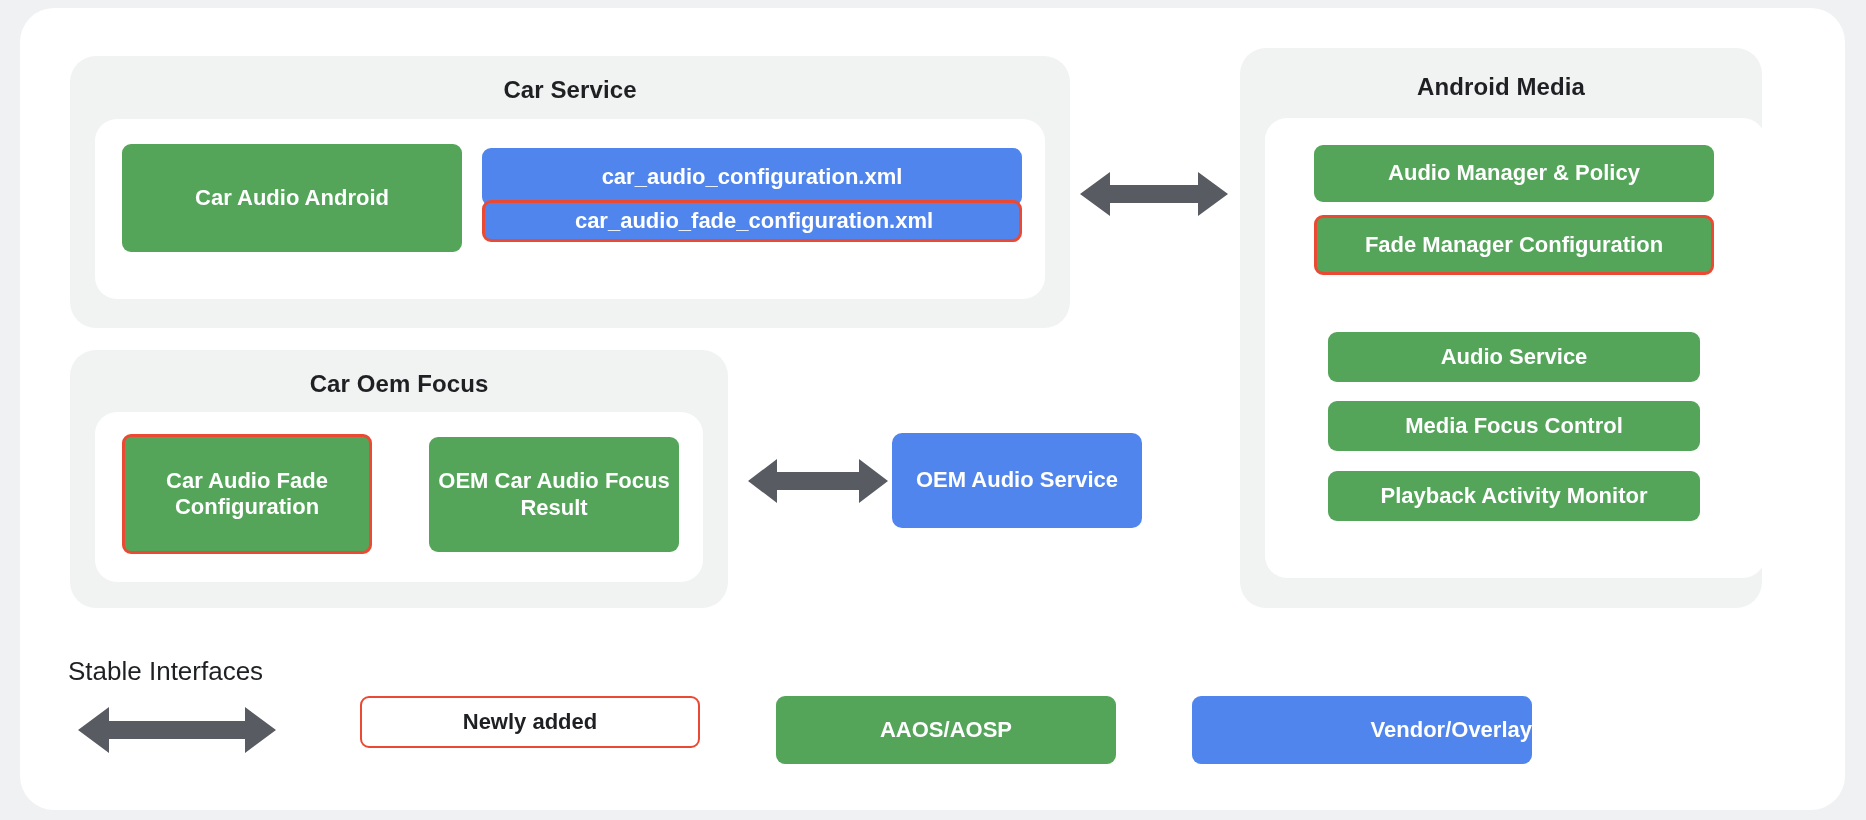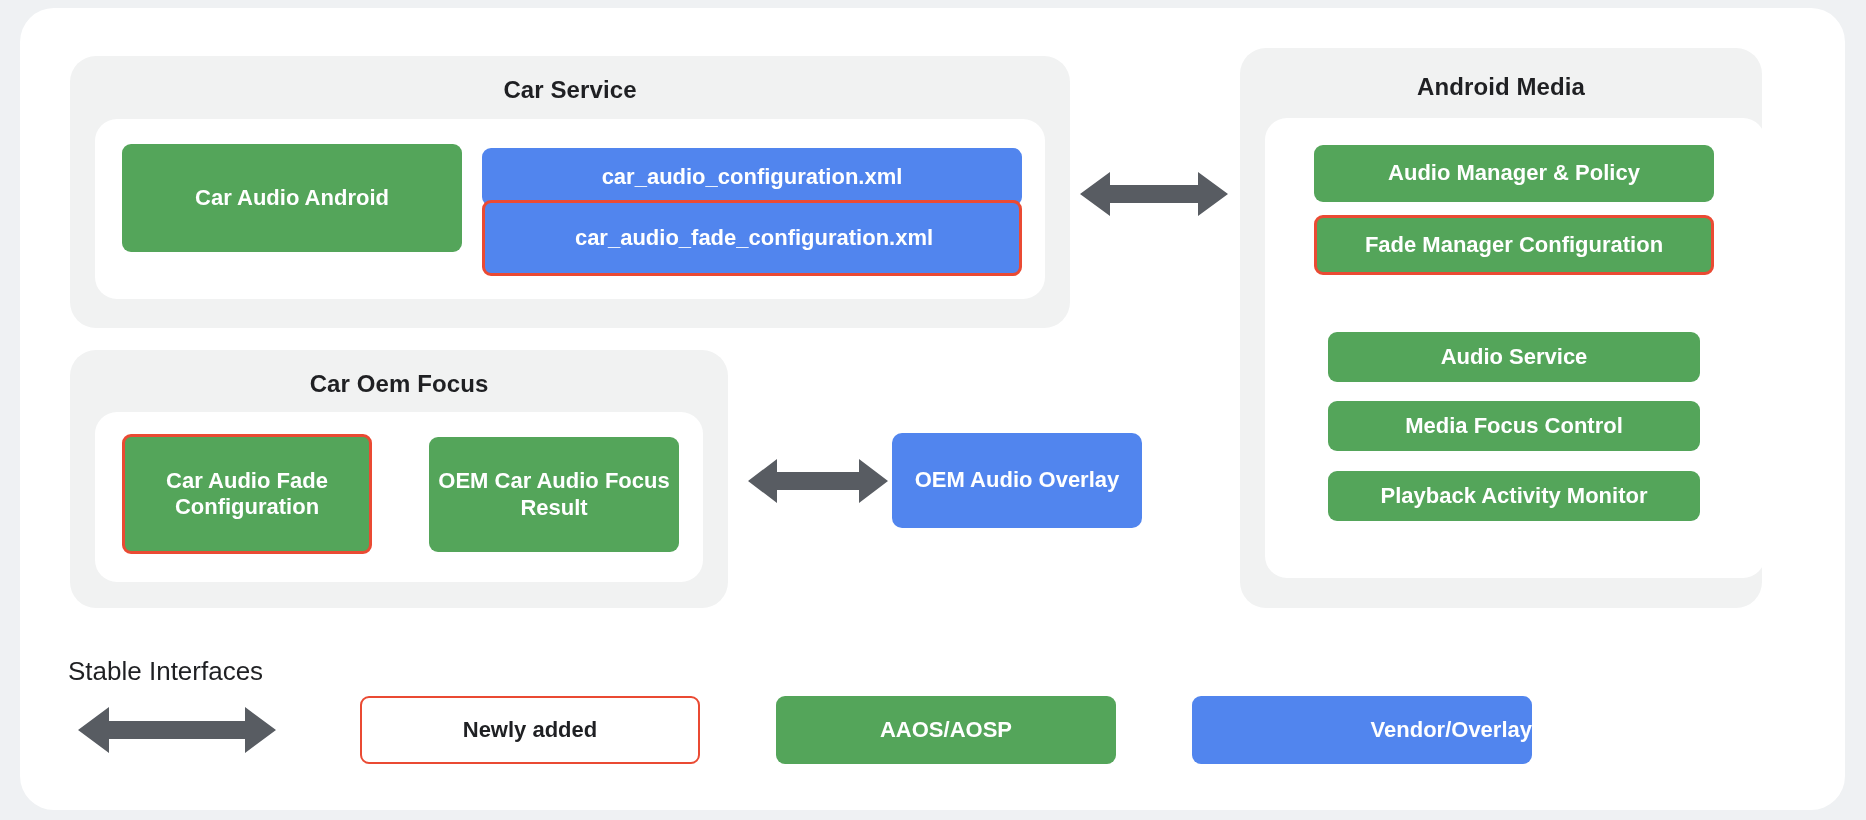--- a/index.html
+++ b/index.html
@@ -108,21 +108,21 @@
     <div class="inner-panel" style="left:25px; top:63px; width:950px; height:180px;">
 
       <div class="node green" style="left:27px; top:25px; width:340px; height:108px;">
         <span>Car Audio Android</span>
       </div>
 
       <div class="node blue" style="left:387px; top:13px; width:540px; height:58px;margin-top:16px;">
         <span>car_audio_configuration.xml</span>
       </div>
 
-      <div class="node blue hl" style="left:387px; top:81px; width:540px; height:76px;padding-left:12px;">
+      <div class="node blue hl" style="left:387px; top:81px; width:540px; height:42px;padding-left:12px;">
         <span>car_audio_fade_configuration.xml</span>
       </div>
     </div>
   </div>
 
   <div class="group-panel" style="left:50px; top:342px; width:658px; height:258px;">
     <div class="group-title" style="top:20px;">Car Oem Focus</div>
 
     <div class="inner-panel" style="left:25px; top:62px; width:608px; height:170px;">
 
@@ -157,21 +157,21 @@
         <span>Media Focus Control</span>
       </div>
 
       <div class="node green" style="left:63px; top:353px; width:372px; height:50px;">
         <span>Playback Activity Monitor</span>
       </div>
     </div>
   </div>
 
   <div class="node blue" style="left:872px; top:425px; width:250px; height:95px; border-radius:10px;">
-    <span>OEM Audio Overlay</span>
+    <span>OEM Audio Service</span>
   </div>
 
   <div class="arrow" style="left:1060px; top:160px; width:148px; height:52px;">
     <svg width="148" height="52" viewBox="0 0 148 52" xmlns="http://www.w3.org/2000/svg">
       <path d="M0 26 L30 4 L30 17 L118 17 L118 4 L148 26 L118 48 L118 35 L30 35 L30 48 Z" fill="#585c62"></path>
     </svg>
   </div>
 
   <div class="arrow" style="left:728px; top:447px; width:140px; height:52px;">
     <svg width="140" height="52" viewBox="0 0 140 52" xmlns="http://www.w3.org/2000/svg">
@@ -182,21 +182,21 @@
   <div id="legend">
 
     <div class="legend-label" style="left:48px; top:648px;">Stable Interfaces</div>
 
     <div class="arrow" style="left:58px; top:696px; width:198px; height:52px;">
       <svg width="198" height="52" viewBox="0 0 198 52" xmlns="http://www.w3.org/2000/svg">
         <path d="M0 26 L31 3 L31 17 L167 17 L167 3 L198 26 L167 49 L167 35 L31 35 L31 49 Z" fill="#585c62"></path>
       </svg>
     </div>
 
-    <div class="legend-chip outline" style="left:340px; top:688px; width:340px; height:68px;text-align:right;">
+    <div class="legend-chip outline" style="left:340px; top:688px; width:340px; height:52px;text-align:right;">
       <span>Newly added</span>
     </div>
 
     <div class="legend-chip green" style="left:756px; top:688px; width:340px; height:68px;">
       <span>AAOS/AOSP</span>
     </div>
 
     <div class="legend-chip blue" style="left:1172px; top:688px; width:340px; height:68px;">
       <span>Vendor/Overlay</span>
     </div>

